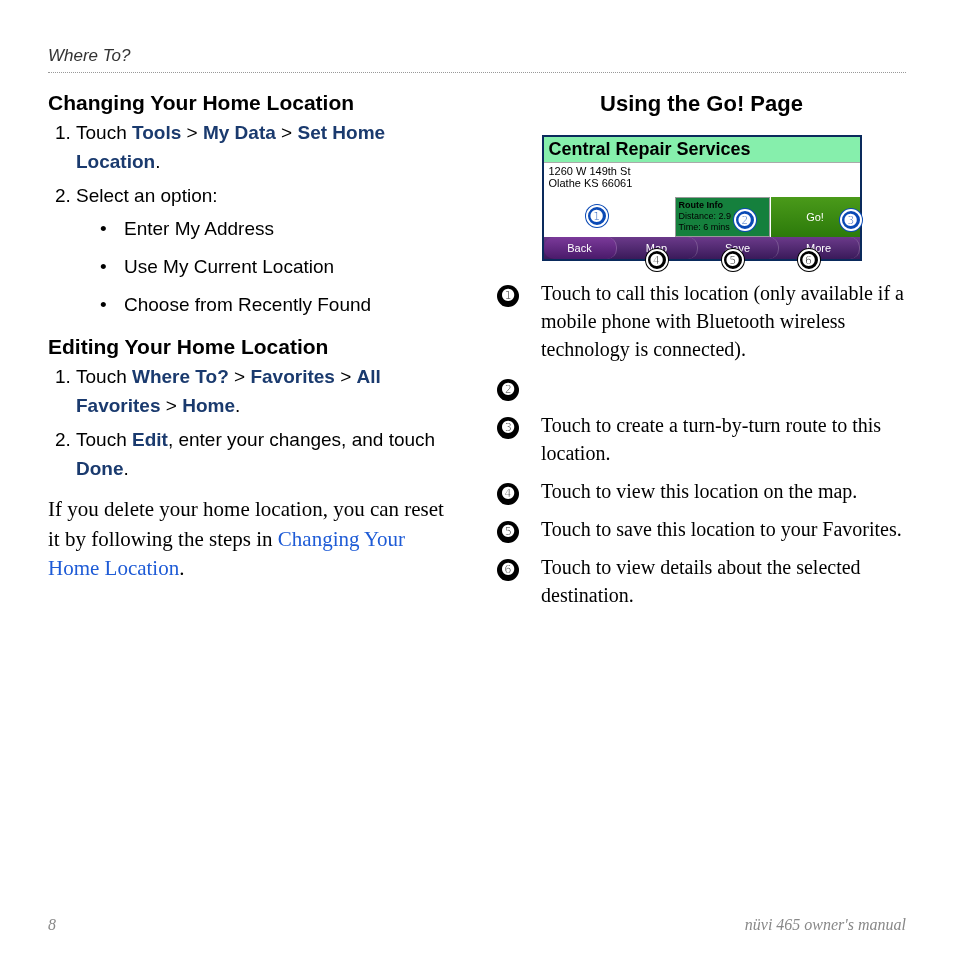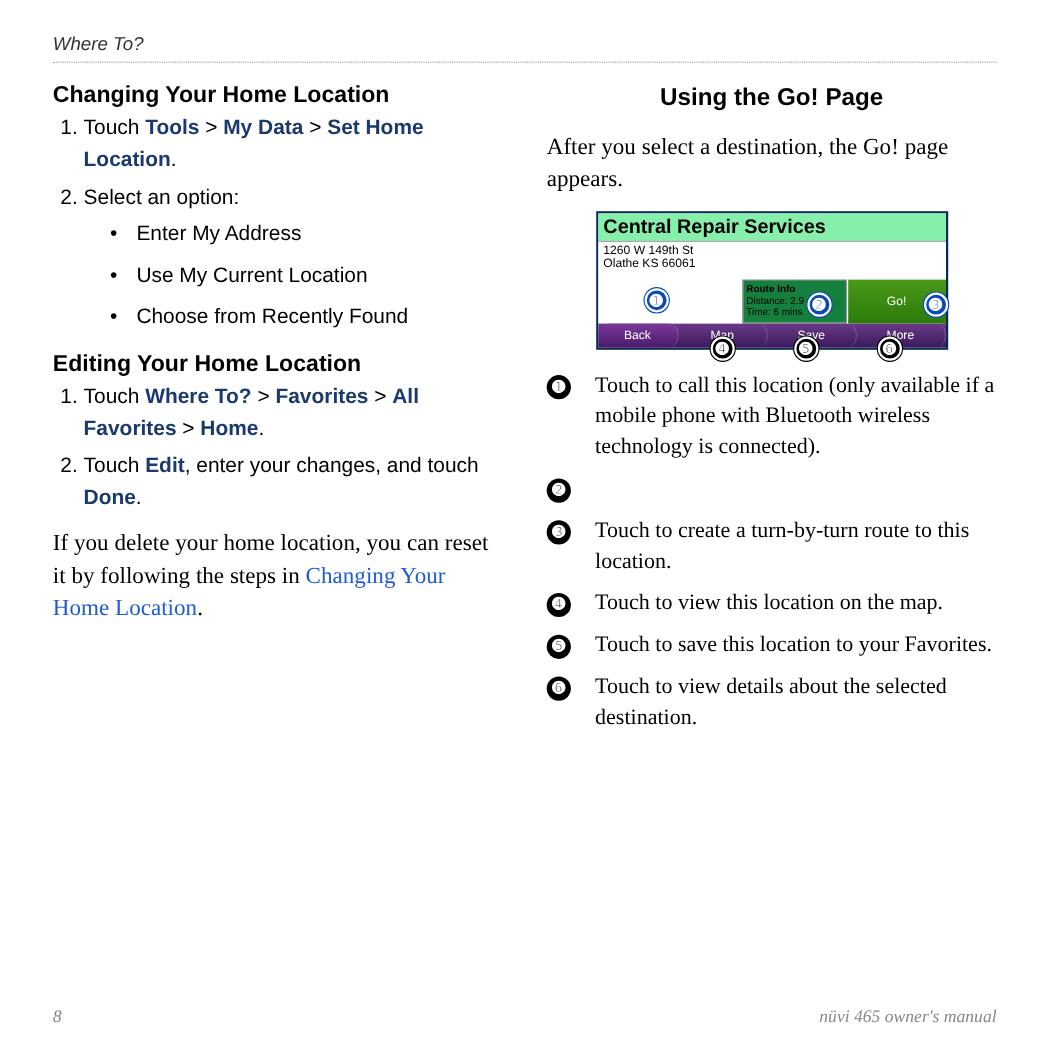--- a/index.html
+++ b/index.html
@@ -5,21 +5,21 @@
   * { box-sizing: border-box; margin: 0; padding: 0; }
   body {
     font-family: Arial, Helvetica, sans-serif;
     width: 954px;
     height: 954px;
     background: #fff;
     position: relative;
     color: #000;
   }
   .page {
-    padding: 30px 48px 45px 48px;
+    padding: 46px 48px 45px 48px;
     width: 100%;
     height: 100%;
     position: relative;
   }
   .header {
     font-size: 17px;
     font-style: italic;
     padding-bottom: 6px;
     border-bottom: 1.5px dotted #999;
     margin-bottom: 18px;
@@ -219,21 +219,20 @@
         </li>
       </ol>
 
       <div class="body-serif">
         <span>If you delete your home location, you can reset it by following the steps in </span><span class="link">Changing Your Home Location</span><span>.</span>
       </div>
     </div>
 
     <div class="col">
       <div class="section-head">Using the Go! Page</div>
-      <div class="body-serif" style="margin-top:4px">After you select a destination, the Go! page appears.</div>
 
       <div class="device">
         <div class="dev-title">Central Repair Services</div>
         <div class="dev-addr">
           <div>1260 W 149th St</div>
           <div>Olathe KS 66061</div>
           <div class="callout" style="left:42px; top:42px;">➊</div>
         </div>
         <div class="dev-mid">
           <div class="dev-spacer"></div>

